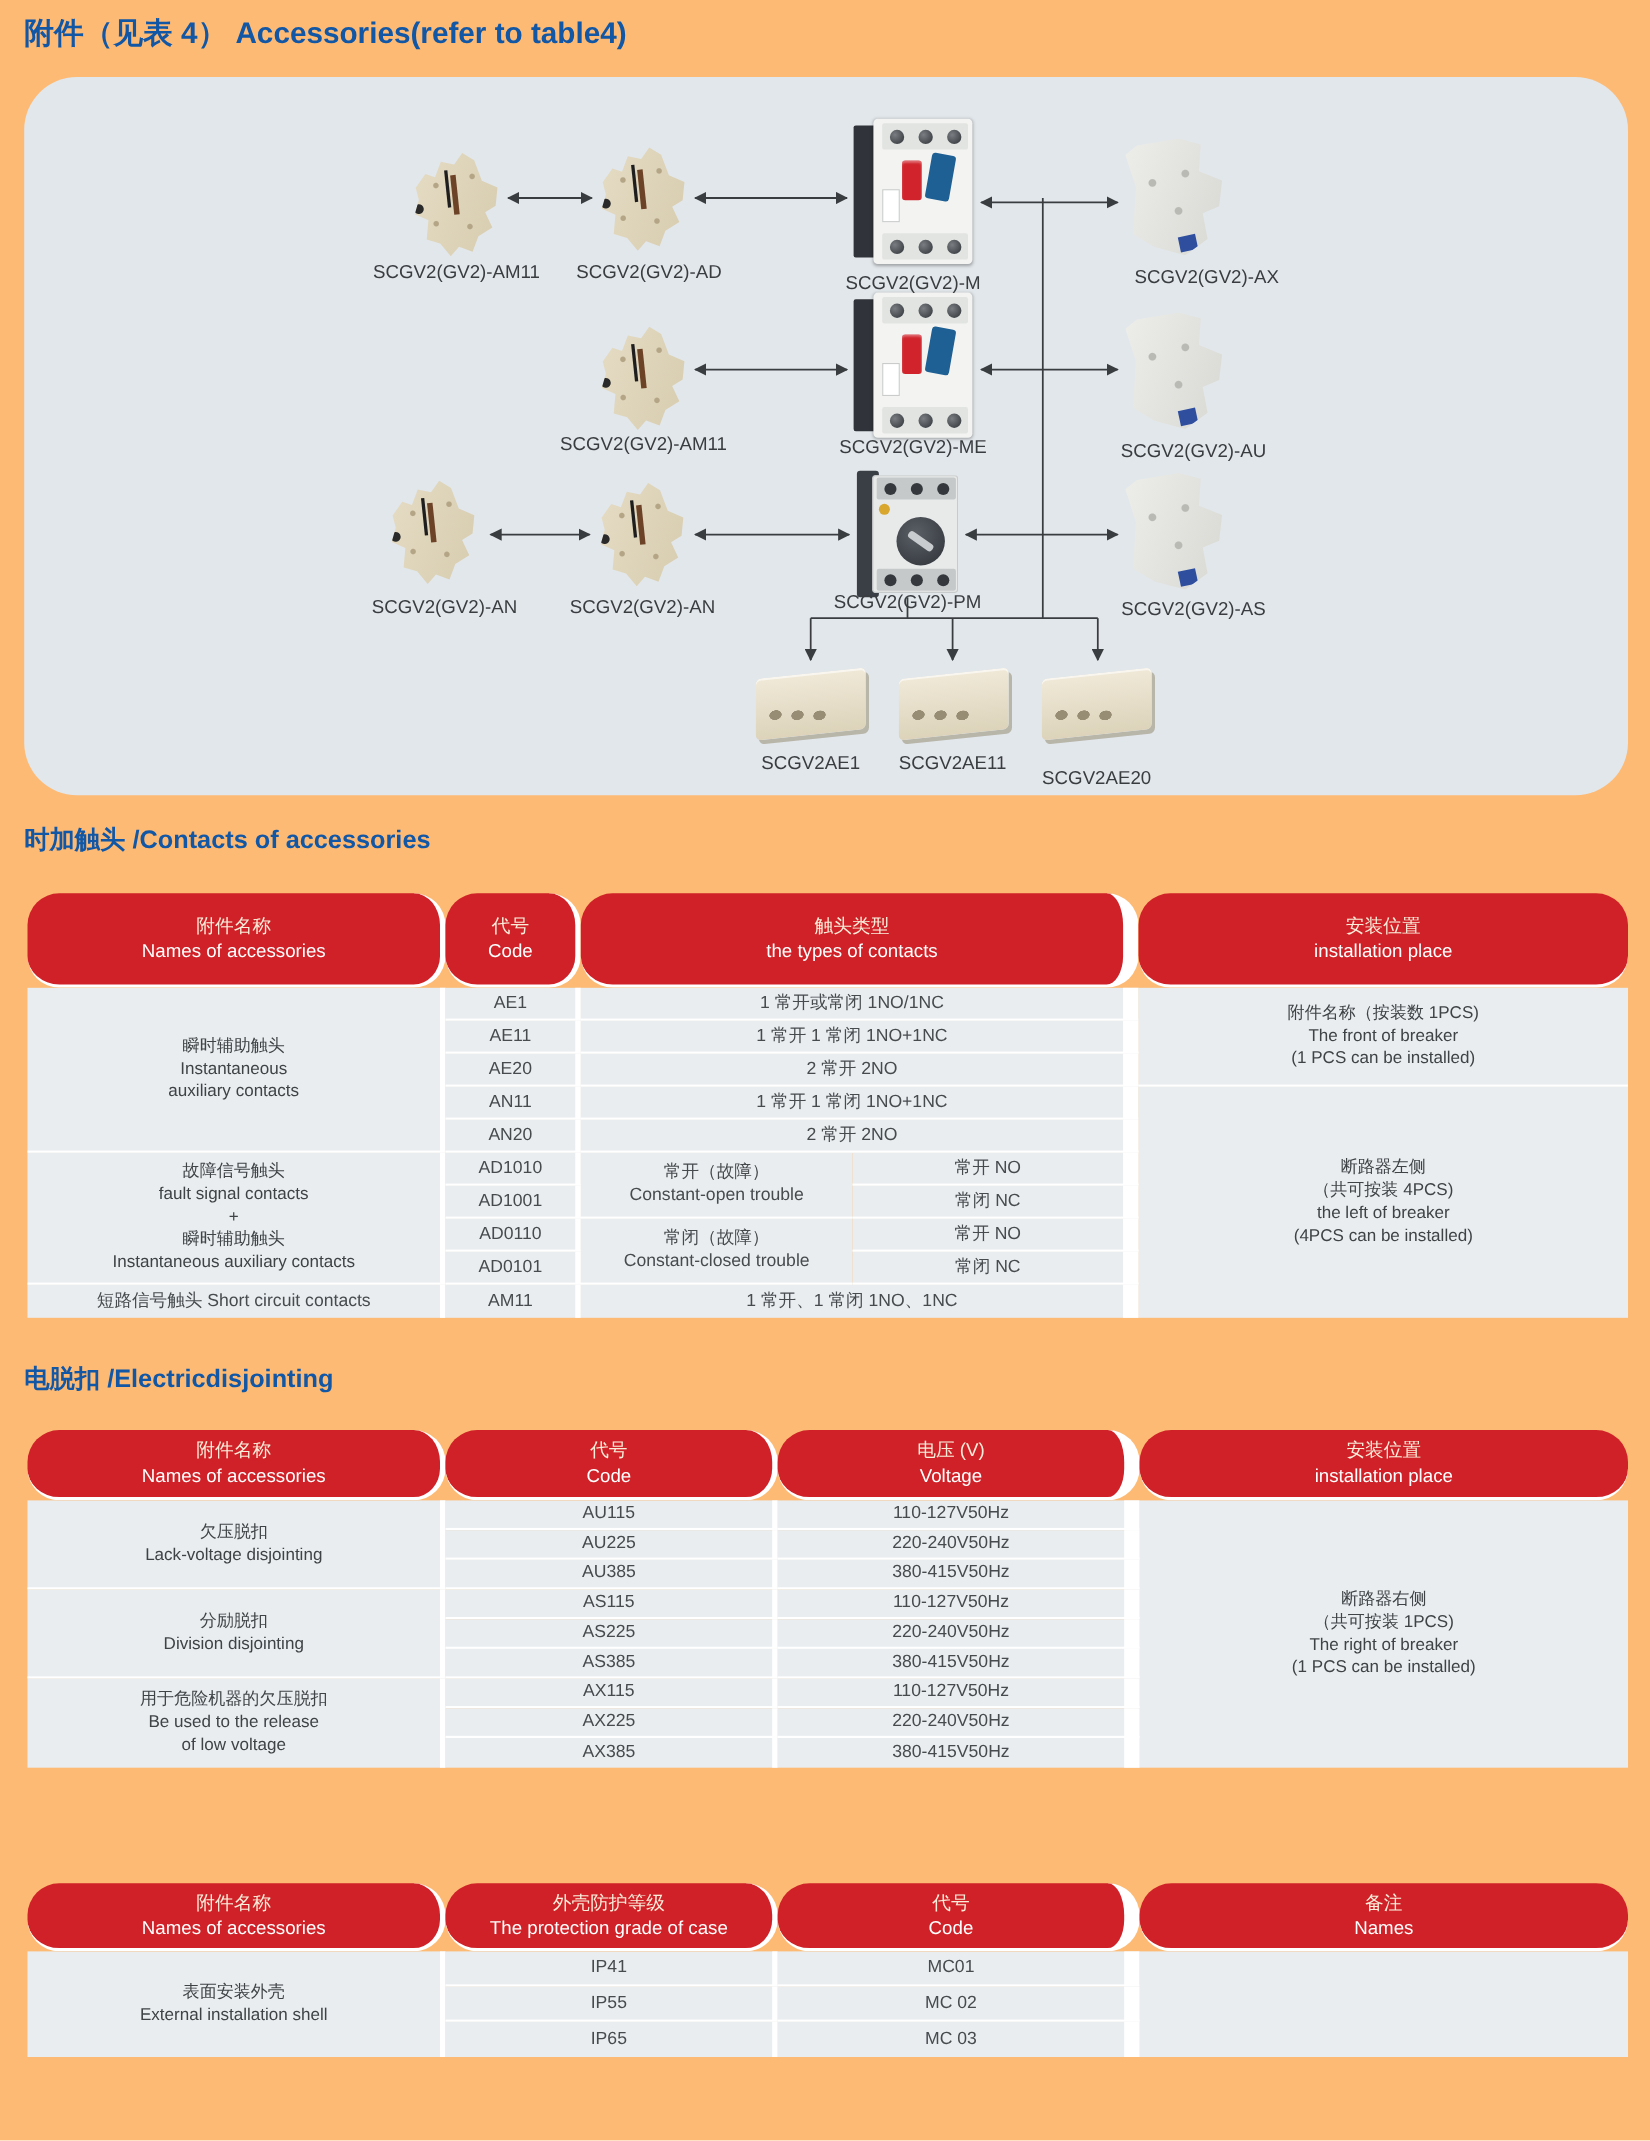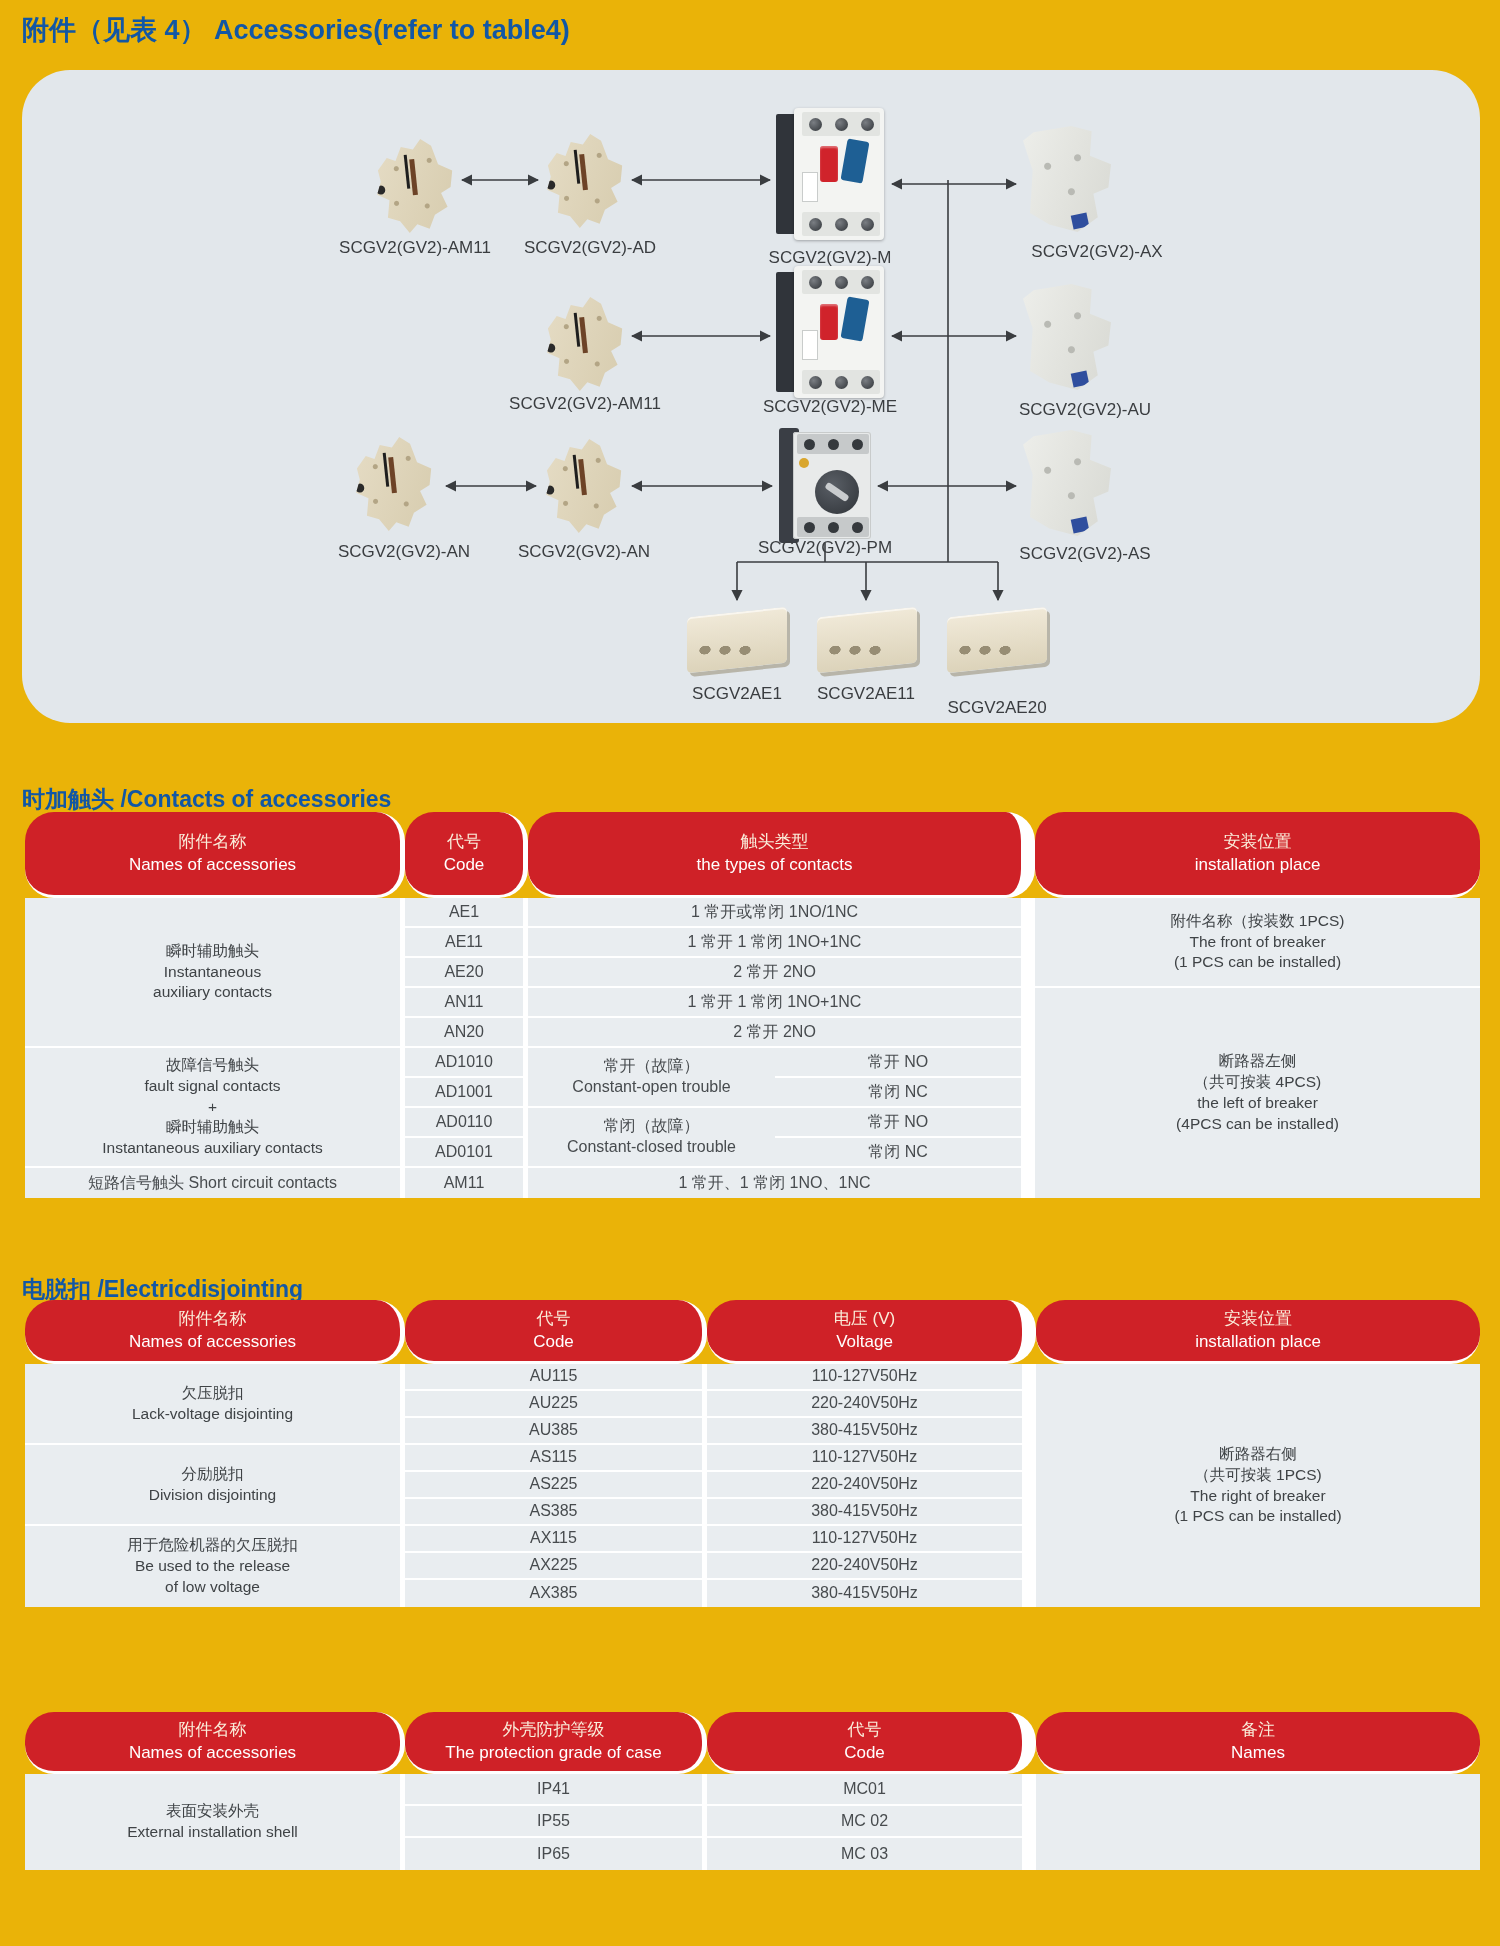--- a/index.html
+++ b/index.html
@@ -1,22 +1,22 @@
 <!DOCTYPE html>
 <html><head>
 <meta charset="utf-8">
 <style>
   * { box-sizing: border-box; margin: 0; padding: 0; }
   html,body { background:#ffffff; }
   body { font-family: "Liberation Sans", "DejaVu Sans", sans-serif; }
-  .page { position:relative; width:1500px; height:1946px; background:#eab308; overflow:hidden; }
+  .page { position:relative; width:1500px; height:1946px; background:#fdba74; overflow:hidden; }
 
   
   .page-title { position:absolute; left:22px; top:12px; font-size:27px; font-weight:bold; color:#1257A5; }
-  .sec-h { position:absolute; left:22px; font-size:23px; font-weight:bold; color:#1257A5;margin-top:36px; }
+  .sec-h { position:absolute; left:22px; font-size:23px; font-weight:bold; color:#1257A5; }
   .sec-h.contacts { top:748px; }
   .sec-h.disjointing { top:1238px; }
   .sec-h.case { top:1650px; }
 
   
   .panel { position:absolute; left:22px; top:70px; width:1458px; height:653px; background:#E2E7EB; border-radius:48px; }
   .diagram-svg { position:absolute; left:0; top:0; pointer-events:none; }
   .d-label { position:absolute; transform:translateX(-50%); white-space:nowrap; font-size:17px; color:#3A3D40; font-weight:500; }
 
   .dev { position:absolute; }

